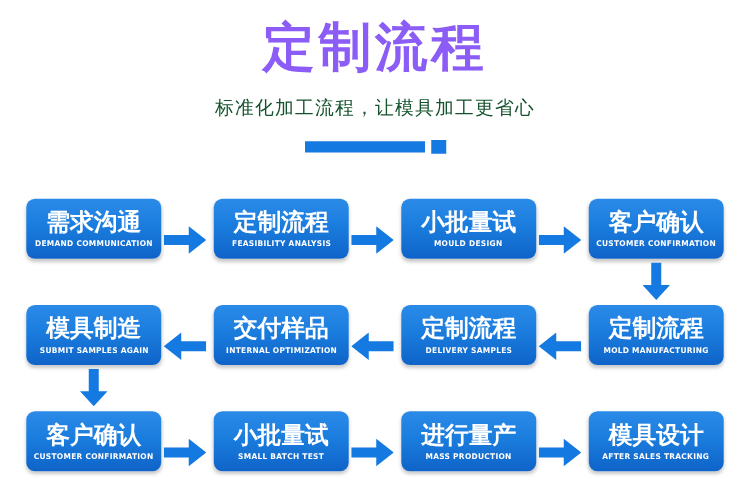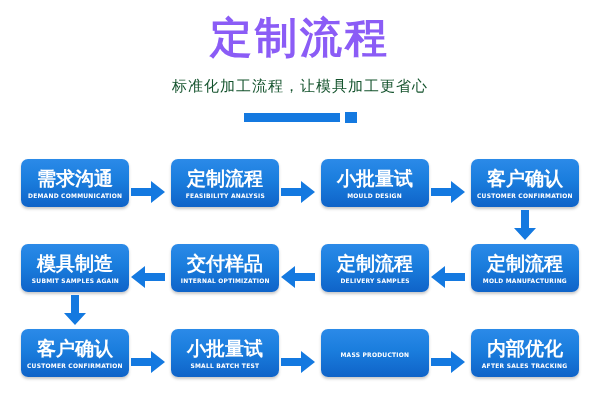--- a/index.html
+++ b/index.html
@@ -248,27 +248,28 @@
 
     <div class="cell">
       <div class="box">
         <div class="box-cn">小批量试</div>
         <div class="box-en">SMALL BATCH TEST</div>
       </div>
     </div>
 
     <div class="cell">
       <div class="box">
+        <div class="box-cn">进行量产</div>
         <div class="box-en">MASS PRODUCTION</div>
       </div>
     </div>
 
     <div class="cell">
       <div class="box">
-        <div class="box-cn">内部优化</div>
+        <div class="box-cn">模具设计</div>
         <div class="box-en">AFTER SALES TRACKING</div>
       </div>
     </div>
 
     <div class="arrow-h" style="left:131px;">
       <svg width="34" height="22" viewBox="0 0 34 22">
           <path d="M0 7 H20 V0 L34 11 L20 22 V15 H0 Z" fill="#1479e0"></path>
         </svg>
     </div>
     <div class="arrow-h" style="left:281px;">

